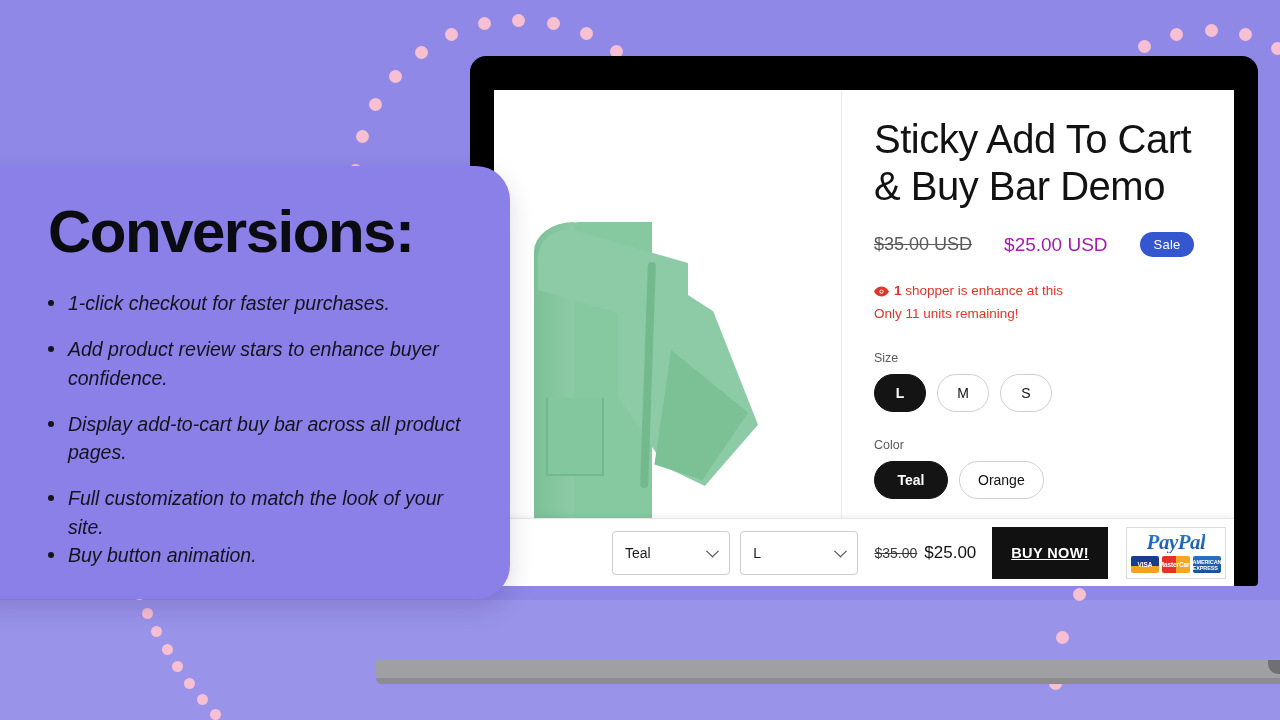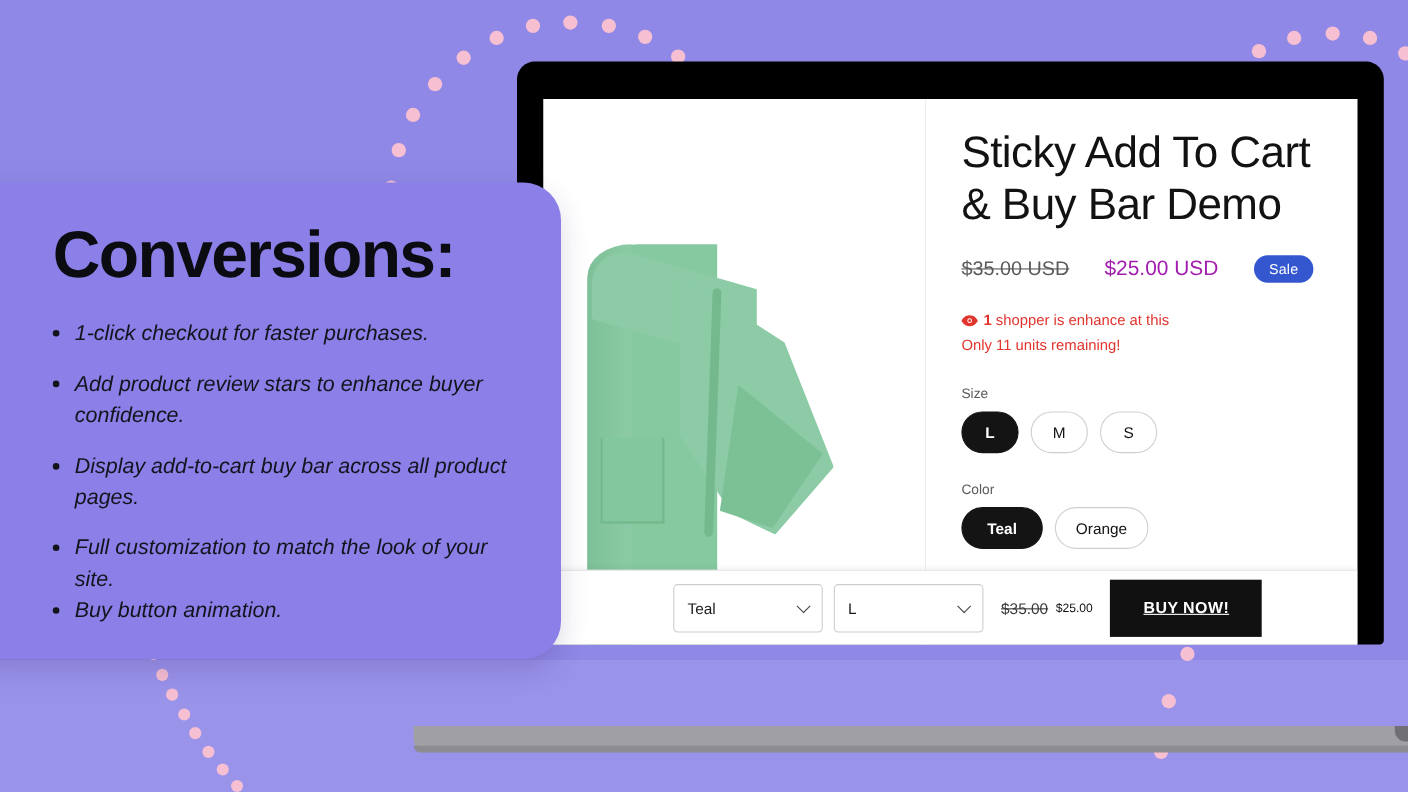--- a/index.html
+++ b/index.html
@@ -233,21 +233,21 @@
   .bb-select .chev {
     position: absolute;
     right: 12px; top: 50%;
     width: 9px; height: 9px;
     border-right: 1.6px solid #444;
     border-bottom: 1.6px solid #444;
     transform: translateY(-70%) rotate(45deg);
   }
   .bb-price { display: flex; align-items: center; gap: 7px; margin-left: 6px; }
   .bb-old { font-size: 14px; color: #3a3a3a; text-decoration: line-through; }
-  .bb-new { font-size: 11px; color: #111; }
+  .bb-new { font-size: 17px; color: #111; }
   .buy-now {
     margin-left: 6px;
     width: 138px; height: 52px;
     background: #111111;
     color: #ffffff;
     border: none;
     font-size: 14.5px;
     font-weight: 700;
     letter-spacing: .4px;
     cursor: pointer;
@@ -455,20 +455,28 @@
           </div>
           <div class="bb-select">
             <span>L</span>
             <span class="chev"></span>
           </div>
           <div class="bb-price">
             <span class="bb-old">$35.00</span>
             <span class="bb-new">$25.00</span>
           </div>
           <button class="buy-now">BUY NOW!</button>
+          <div class="paypal-badge">
+            <div class="pp-word">PayPal</div>
+            <div class="pp-cards">
+              <span class="cc visa">VISA</span>
+              <span class="cc mc">MasterCard</span>
+              <span class="cc amex">AMERICAN EXPRESS</span>
+            </div>
+          </div>
         </div>
 
       </div>
     </div>
 
     <div class="laptop-base"></div>
     <div class="laptop-base-shadow"></div>
     <div class="laptop-notch"></div>
   </div>
 

